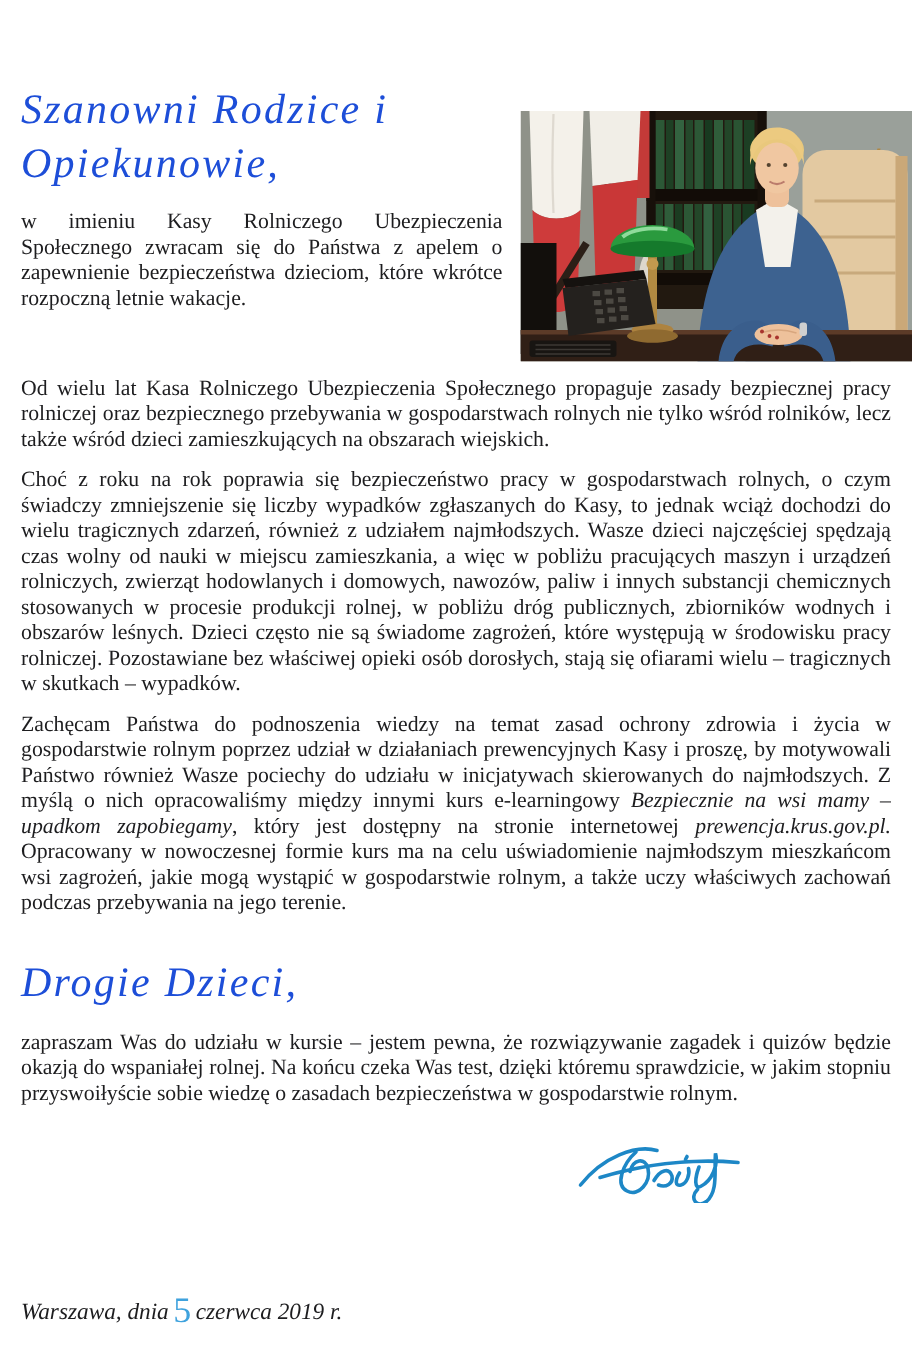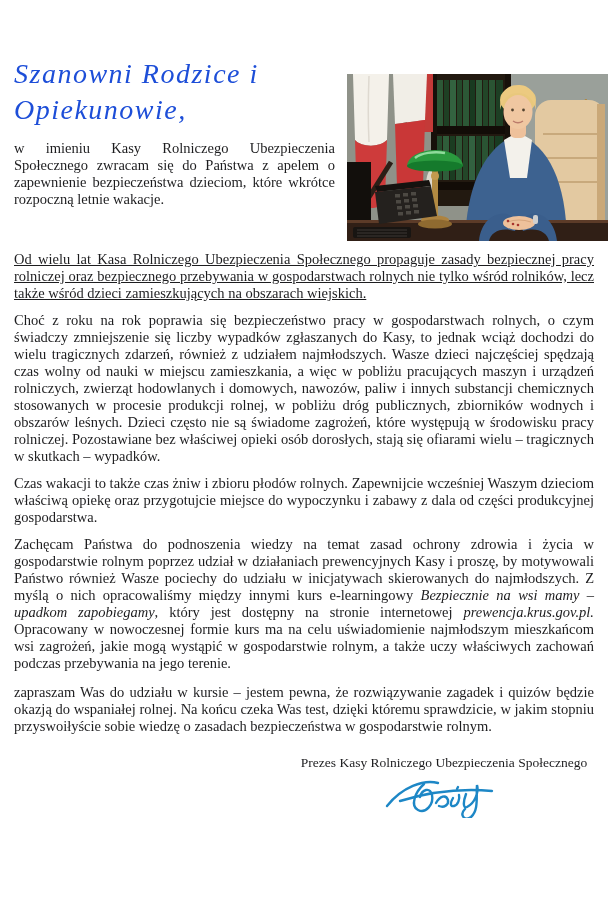--- a/index.html
+++ b/index.html
@@ -27,21 +27,21 @@
   }
   h1.script{margin:56px 0 0 0;font-size:28px;line-height:36px;}
   h2.script{margin:26px 0 0 0;font-size:28px;line-height:38px;}
   p.body{
     margin:10px 0 0 0;
     font-size:14.5px;
     line-height:17px;
     text-align:justify;
   }
   p.first{margin-top:12px;}
-  p.clear{clear:right;text-decoration:underline;}
+  p.clear{clear:right;}
   .it{font-style:italic;}
   .sig-block{
     width:300px;
     margin:20px 0 0 auto;
     text-align:center;
   }
   .sig-title{font-size:13.5px;line-height:16px;white-space:nowrap;}
   .sig-svg{display:block;margin:3px auto 0;}
   .dateline{
     position:absolute;
@@ -196,39 +196,41 @@
     </div>
 
     <h1 class="script">Szanowni Rodzice i Opiekunowie,</h1>
 
     <p class="body first">w imieniu Kasy Rolniczego Ubezpieczenia Społecznego zwracam się do Państwa z apelem o zapewnienie bezpieczeństwa dzieciom, które wkrótce rozpoczną letnie wakacje.</p>
 
     <p class="body clear">Od wielu lat Kasa Rolniczego Ubezpieczenia Społecznego propaguje zasady bezpiecznej pracy rolniczej oraz bezpiecznego przebywania w gospodarstwach rolnych nie tylko wśród rolników, lecz także wśród dzieci zamieszkujących na obszarach wiejskich.</p>
 
     <p class="body">Choć z roku na rok poprawia się bezpieczeństwo pracy w gospodarstwach rolnych, o czym świadczy zmniejszenie się liczby wypadków zgłaszanych do Kasy, to jednak wciąż dochodzi do wielu tragicznych zdarzeń, również z udziałem najmłodszych. Wasze dzieci najczęściej spędzają czas wolny od nauki w miejscu zamieszkania, a więc w pobliżu pracujących maszyn i urządzeń rolniczych, zwierząt hodowlanych i domowych, nawozów, paliw i innych substancji chemicznych stosowanych w procesie produkcji rolnej, w pobliżu dróg publicznych, zbiorników wodnych i obszarów leśnych. Dzieci często nie są świadome zagrożeń, które występują w środowisku pracy rolniczej. Pozostawiane bez właściwej opieki osób dorosłych, stają się ofiarami wielu – tragicznych w skutkach – wypadków.</p>
 
-    <p class="body">Czas wakacji to także czas żniw i zbioru płodów rolnych. Zapewnijcie wcześniej Waszym dzieciom właściwą opiekę oraz przygotujcie miejsce do wypoczynku i zabawy z dala od części produkcyjnej gospodarstwa.</p>
 
     <p class="body"><span>Zachęcam Państwa do podnoszenia wiedzy na temat zasad ochrony zdrowia i życia w gospodarstwie rolnym poprzez udział w działaniach prewencyjnych Kasy i proszę, by motywowali Państwo również Wasze pociechy do udziału w inicjatywach skierowanych do najmłodszych. Z myślą o nich opracowaliśmy między innymi kurs e-learningowy </span><span class="it">Bezpiecznie na wsi mamy – upadkom zapobiegamy</span><span>, który jest dostępny na stronie internetowej </span><span class="it">prewencja.krus.gov.pl.</span><span> Opracowany w nowoczesnej formie kurs ma na celu uświadomienie najmłodszym mieszkańcom wsi zagrożeń, jakie mogą wystąpić w gospodarstwie rolnym, a także uczy właściwych zachowań podczas przebywania na jego terenie.</span></p>
 
+    <h2 class="script">Drogie Dzieci,</h2>
 
     <p class="body first">zapraszam Was do udziału w kursie – jestem pewna, że rozwiązywanie zagadek i quizów będzie okazją do wspaniałej rolnej. Na końcu czeka Was test, dzięki któremu sprawdzicie, w jakim stopniu przyswoiłyście sobie wiedzę o zasadach bezpieczeństwa w gospodarstwie rolnym.</p>
 
 
     <div class="sig-block">
-      <div class="sig-title">Prezes Kasy Rolniczego Ubezpieczenia Społecznego</div>
       <svg class="sig-svg" width="120" height="44" viewBox="0 0 120 44">
         <g fill="none" stroke="#1d87c6" stroke-width="2.4" stroke-linecap="round">
           <path d="M3,32 C18,13 40,5 54,9"></path>
           <path d="M40,10 C31,18 26,32 34,36 C42,40 50,30 48,21 C46,13 38,15 36,23"></path>
           <path d="M52,29 C56,22 62,20 64,26 C65,31 60,34 55,32"></path>
           <path d="M69,24 C66,29 66,33 70,32 C74,31 76,25 75,21"></path>
           <path d="M73,15 L74,13"></path>
           <path d="M82,20 C79,28 79,35 83,33 C91,29 95,18 93,11 C92,22 95,36 87,43 C81,48 75,41 81,35"></path>
           <path d="M16,27 C42,19 75,14 108,17"></path>
         </g>
       </svg>
 
     </div>
 
   </div>
 
+  <div class="dateline">
+    <span>Warszawa, dnia</span><span class="date-day">5</span><span>czerwca 2019 r.</span>
+  </div>
 </div>
 
 </body></html>

